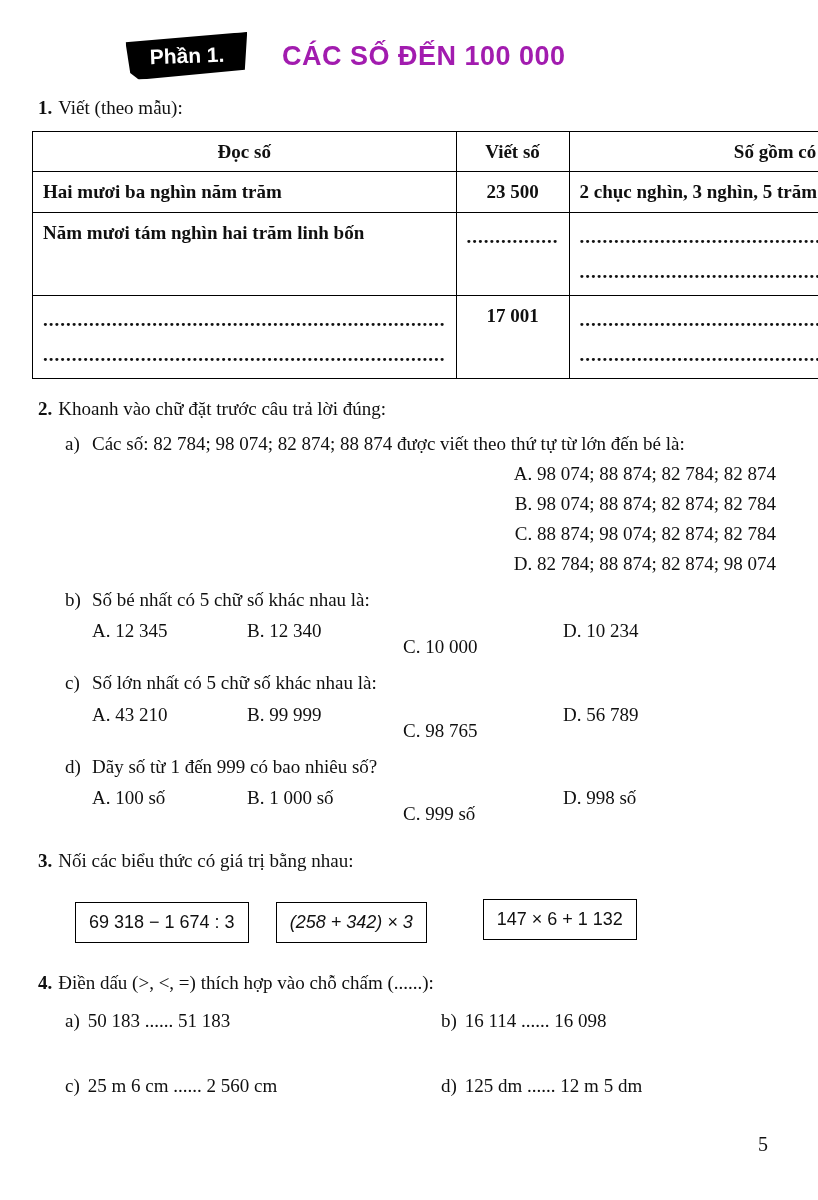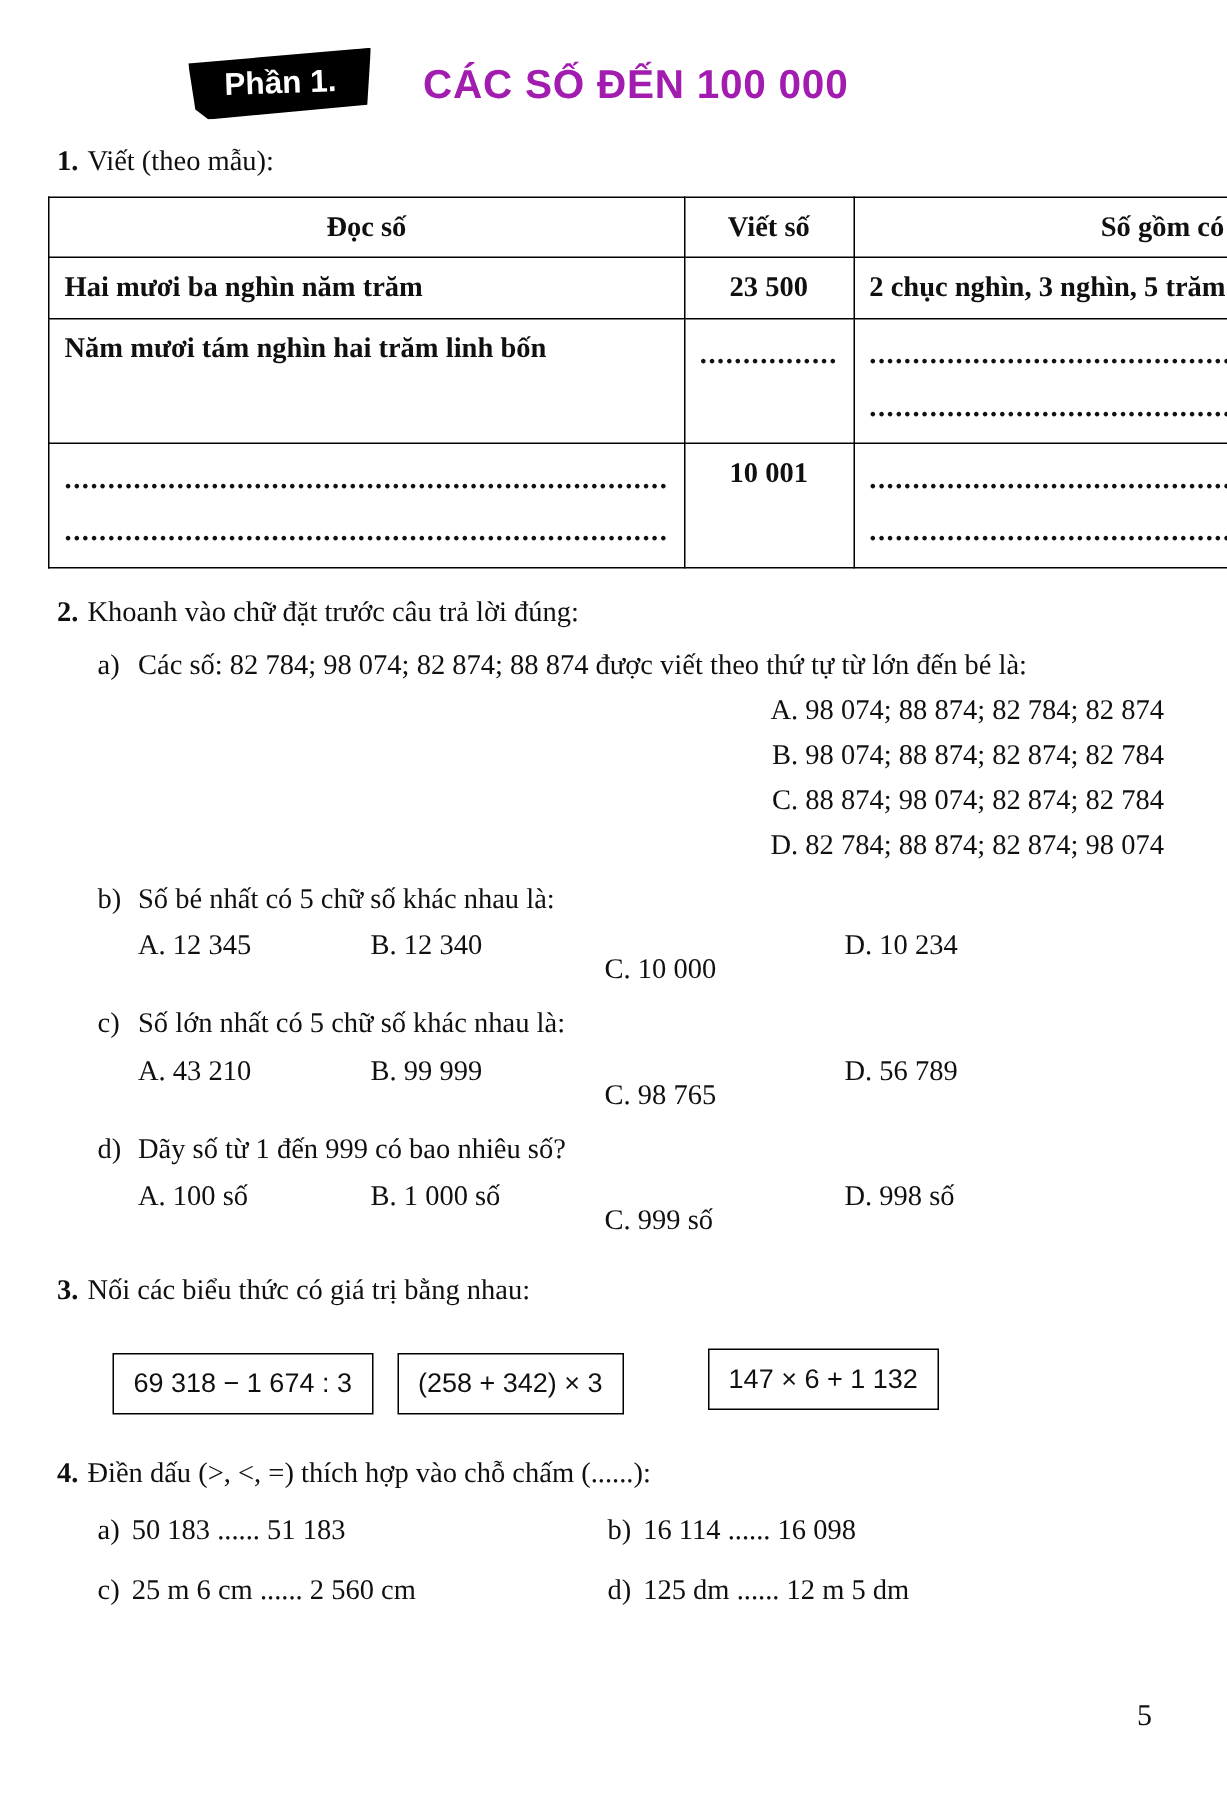--- a/index.html
+++ b/index.html
@@ -43,32 +43,32 @@
   .opt-row { display:flex; padding-left:54px; line-height:1.58; margin-top:2px; }
   .opt-row span:nth-child(1){ width:155px; }
   .opt-row span:nth-child(2){ width:156px; }
   .opt-row span:nth-child(3){ width:160px;margin-top:16px; }
   
   .rect-row { display:flex; align-items:center; margin-top:26px; }
   .rbox {
     border:1.6px solid #000; padding:9px 13px;
     font-family:"Liberation Sans", sans-serif; font-size:18px; white-space:nowrap;
   }
-  .rbox.r1 { margin-left:37px; } .rbox.r2 { margin-left:16px; } .rbox.r3 { margin-left:56px; margin-top:-6px; }
+  .rbox.r1 { margin-left:37px; } .rbox.r2 { margin-left:27px;font-style:italic; } .rbox.r3 { margin-left:56px; margin-top:-6px; }
   .ell-row { display:flex; align-items:center; margin-top:82px; }
   .ebox {
     border:1.6px solid #000; border-radius:50%; height:46px;
     display:flex; align-items:center; justify-content:center;
     font-family:"Liberation Sans", sans-serif; font-size:18px; white-space:nowrap;
   }
   .ebox.e1 { width:210px; margin-left:30px; }
   .ebox.e2 { width:110px; margin-left:61px; }
   .ebox.e3 { width:236px; margin-left:61px; }
   
-  .fill-grid { display:grid; grid-template-columns:340px auto; row-gap:11px; margin:10px 0 0 27px; line-height:1.5; }
+  .fill-grid { display:grid; grid-template-columns:340px auto; row-gap:11px; margin:10px 0 0 27px; line-height:1.5;gap:36px; }
   .flabel { display:inline-block; margin-right:8px; }
   
   .pageno { position:absolute; right:50px; bottom:44px; font-size:20px; }
 </style>
 </head>
 <body>
 
 <div class="page">
 
   <div class="header">
@@ -104,21 +104,21 @@
         <td>
           <div class="dot-line">....................................................................</div>
           <div class="dot-line">....................................................................</div>
         </td>
       </tr>
       <tr class="tall">
         <td>
           <div class="dot-line">......................................................................</div>
           <div class="dot-line">......................................................................</div>
         </td>
-        <td class="cell-center">10 001</td>
+        <td class="cell-center">17 001</td>
         <td>
           <div class="dot-line">....................................................................</div>
           <div class="dot-line">....................................................................</div>
         </td>
       </tr>
     </tbody>
   </table>
 
   <div class="ex-heading">
     <span class="ex-num">2.</span><span>Khoanh vào chữ đặt trước câu trả lời đúng:</span>

